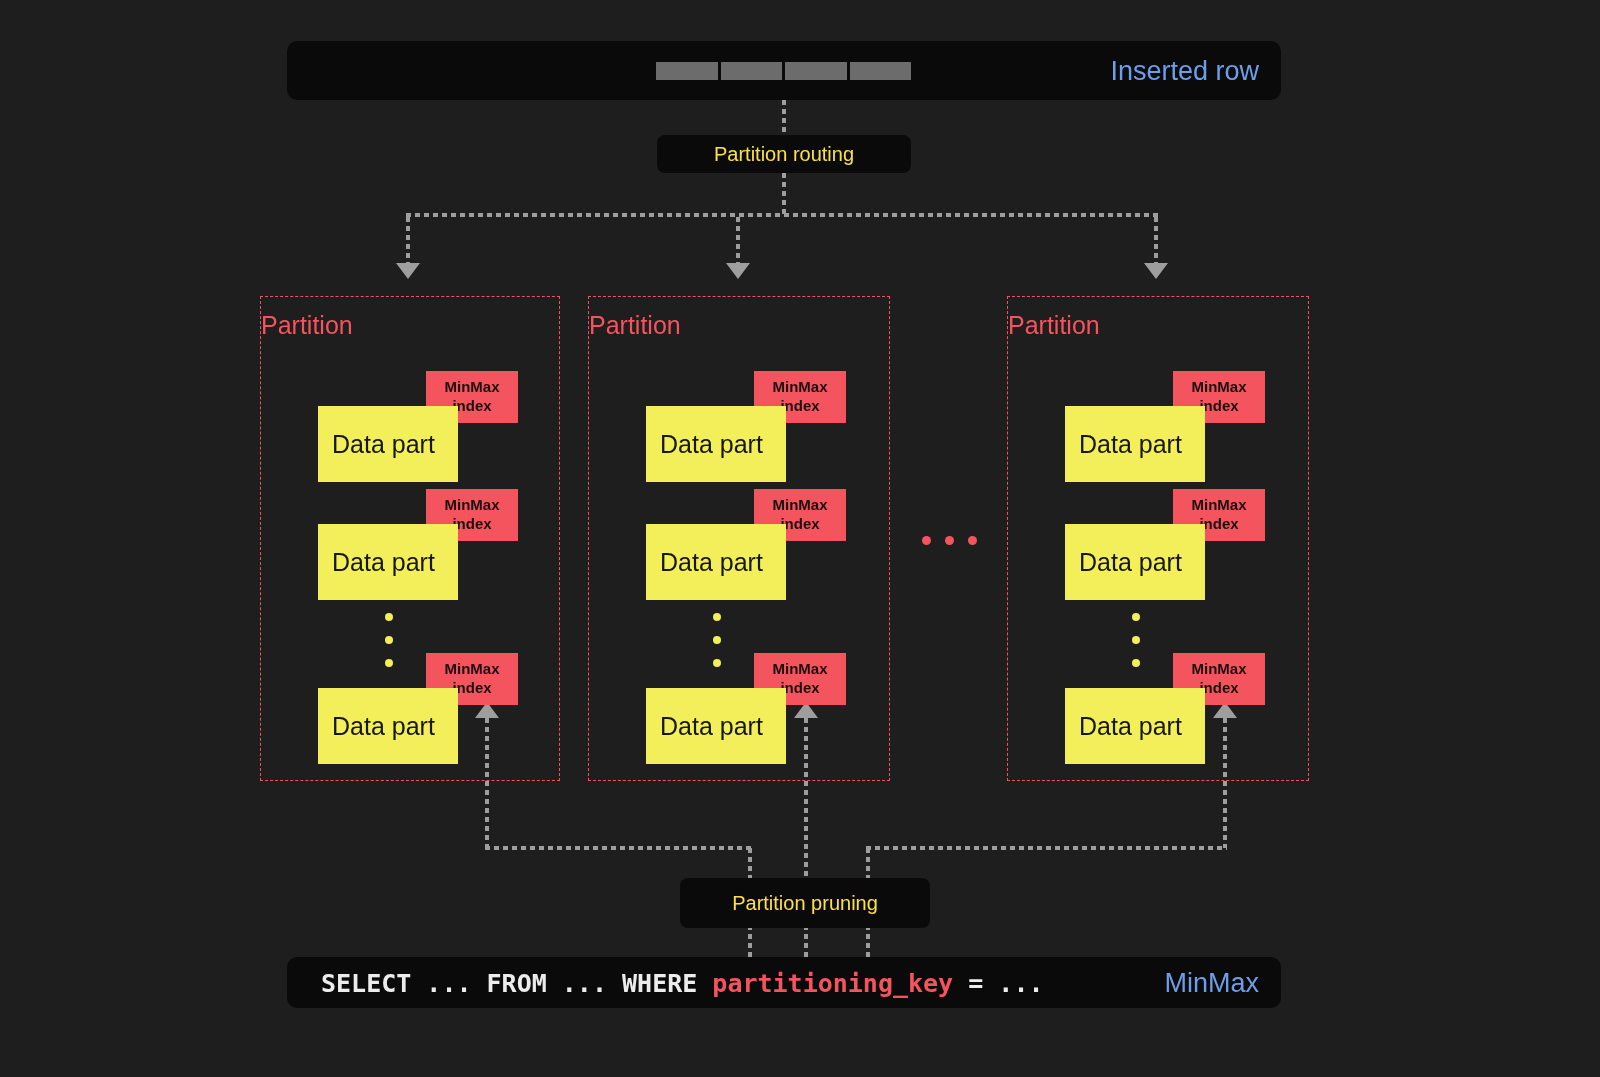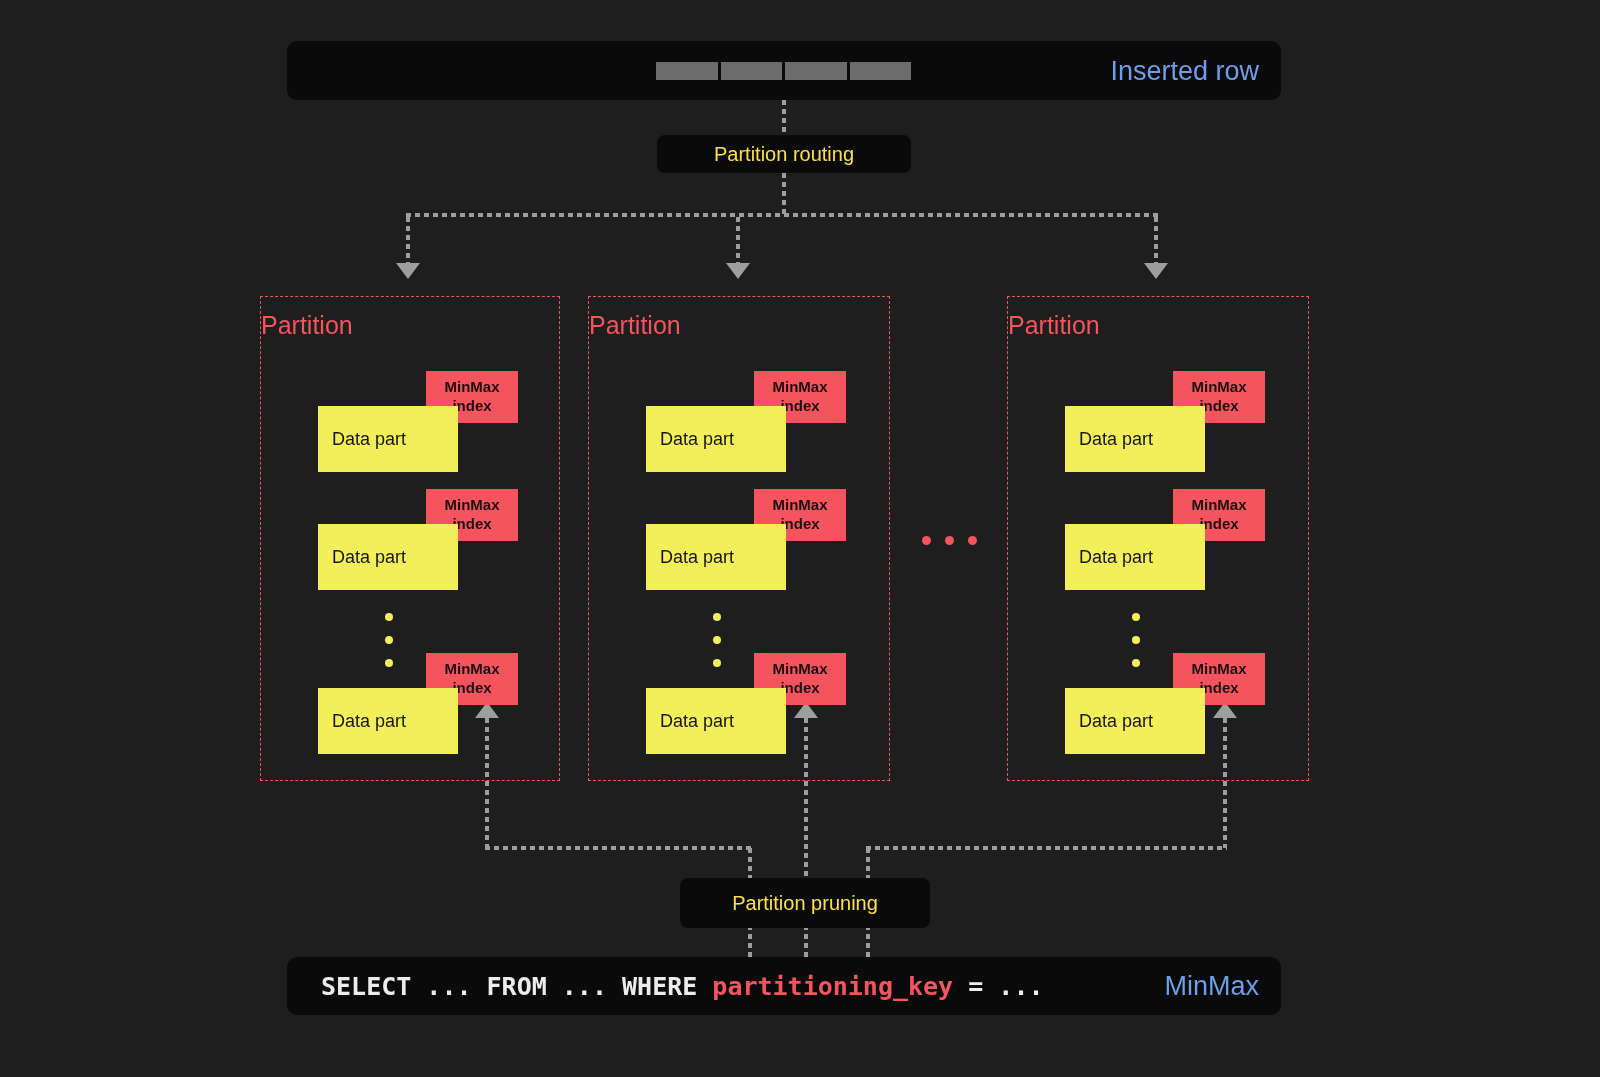--- a/index.html
+++ b/index.html
@@ -49,24 +49,24 @@
     border: 1.5px dashed #ef545e;
     box-sizing: border-box;
   }
   .partition-title {
     position: absolute;
     top: 14px; left: 0; right: 0;
     color: #f4545e;
     font-size: 25px;
   }
   .data-part {
-    width: 140px; height: 66px;
+    width: 140px; height: 76px;
     background: #f3ef5a;
     color: #17170f;
-    font-size: 18px;
+    font-size: 25px;
     display: flex;
     align-items: center;
     padding-left: 14px;
     box-sizing: border-box;
     z-index: 2;
   }
   .minmax-tag {
     width: 92px; height: 52px;
     background: #f4545e;
     color: #1c0e0f;
@@ -228,18 +228,18 @@
   <div class="abs vline" style="left:804px; top:916px; height:41px;"></div>
 
   <div class="abs arrow-up" style="left:1213px; top:702px;"></div>
   <div class="abs vline" style="left:1223px; top:718px; height:130px;"></div>
   <div class="abs hline" style="left:866px; top:846px; width:361px;"></div>
   <div class="abs vline" style="left:866px; top:848px; height:30px;"></div>
   <div class="abs vline" style="left:866px; top:916px; height:41px;"></div>
 
   <div class="abs label-box" style="left:680px; top:878px; width:250px; height:50px;">Partition pruning</div>
 
-  <div class="abs panel" style="left:287px; top:957px; width:994px; height:58px;">
+  <div class="abs panel" style="left:287px; top:957px; width:994px; height:51px;">
     <div class="query-text"><span>SELECT ... FROM ... WHERE </span><span class="query-key">partitioning_key</span><span> = ...</span></div>
     <div class="bar-right-label">MinMax</div>
   </div>
 
 </div>
 
 </body></html>

